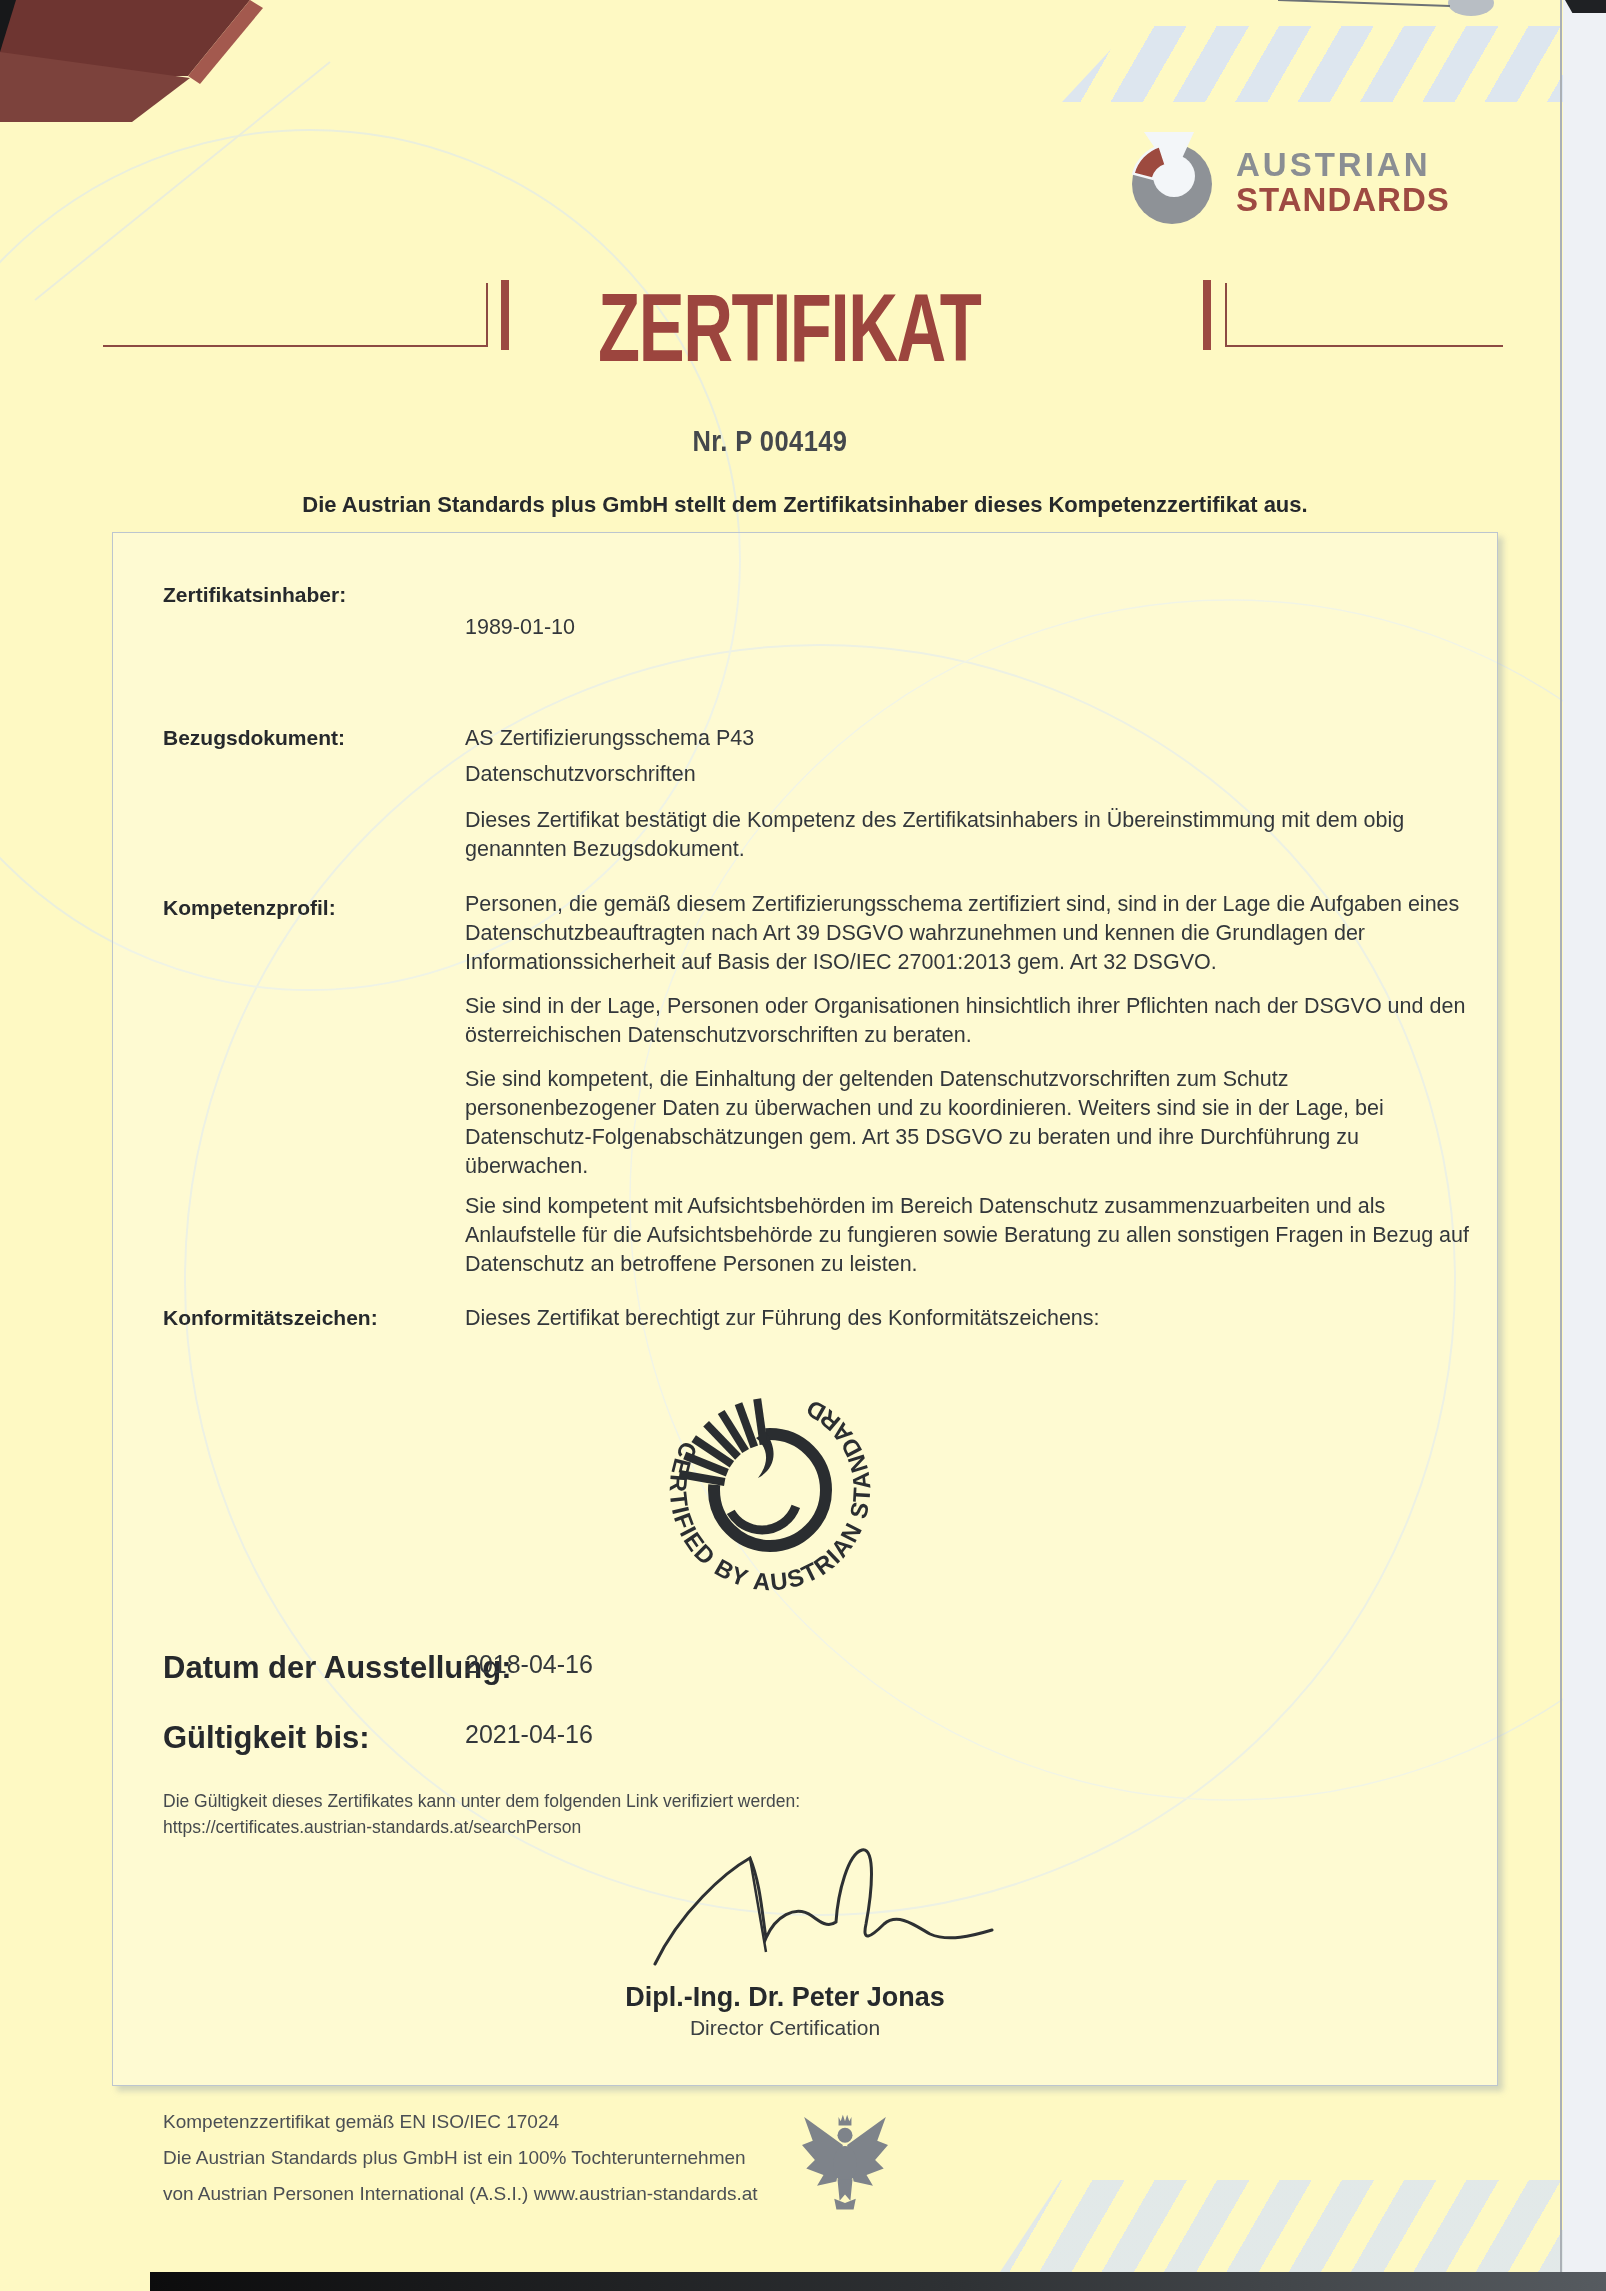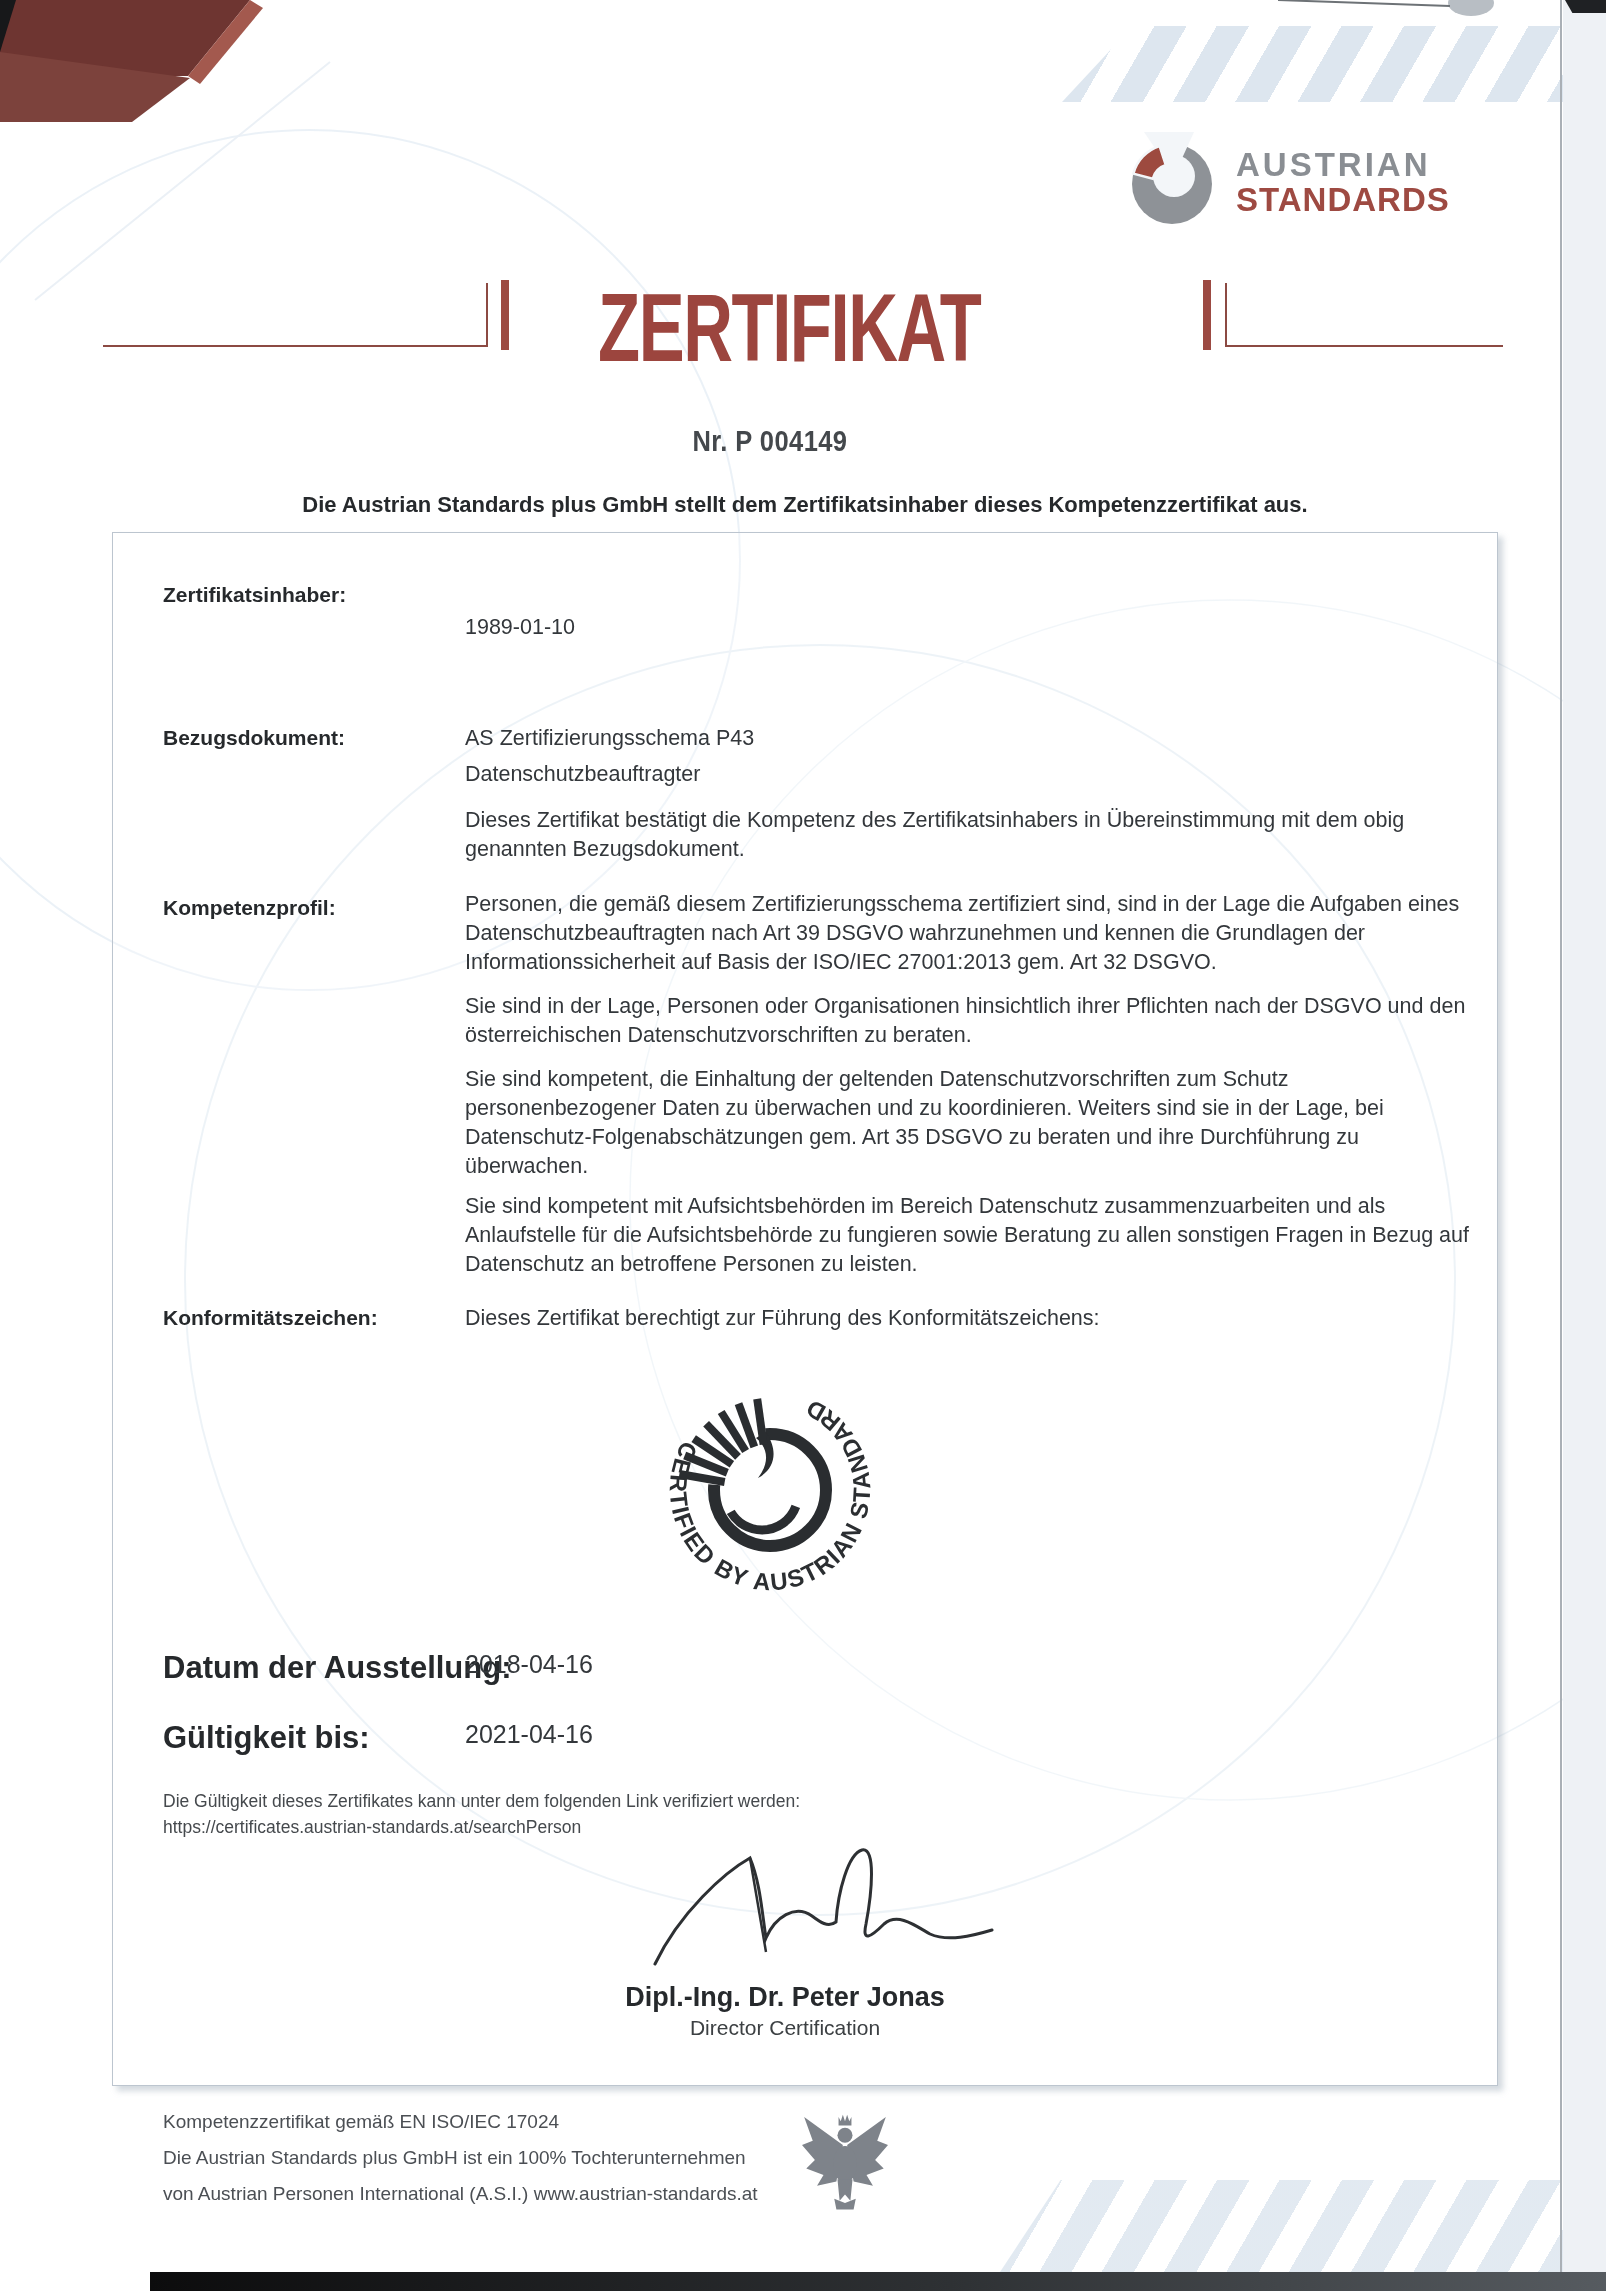--- a/index.html
+++ b/index.html
@@ -1,18 +1,18 @@
 <!DOCTYPE html>
 <html><head>
 <meta charset="utf-8">
 <style>
   html,body{margin:0;padding:0;background:#e8ebee;}
   #canvas{
     position:relative;width:1606px;height:2291px;overflow:hidden;
-    background:#ffffff;
+    background:#fef9c3;
     font-family:"Liberation Sans","DejaVu Sans",sans-serif;
     color:#33373b;
   }
   .abs{position:absolute;}
   
   .stripes{
     background:repeating-linear-gradient(120deg,rgba(0,0,0,0) 0 26px,#dde6ef 26px 54px);
   }
   #stripes-top{left:1062px;top:26px;width:544px;height:76px;
     clip-path:polygon(13% 0,100% 0,100% 100%,0 100%);}
@@ -121,21 +121,21 @@
   <div id="cert-number" class="abs">Nr. P 004149</div>
   <div id="intro-line" class="abs">Die Austrian Standards plus GmbH stellt dem Zertifikatsinhaber dieses Kompetenzzertifikat aus.</div>
 
   <div id="content-frame" class="abs"></div>
 
   <div class="flabel" style="top:583px">Zertifikatsinhaber:</div>
   <div class="fvalue" style="top:613px">1989-01-10</div>
 
   <div class="flabel" style="top:726px">Bezugsdokument:</div>
   <div class="fvalue" style="top:724px">AS Zertifizierungsschema P43</div>
-  <div class="fvalue" style="top:760px">Datenschutzbeauftragter</div>
+  <div class="fvalue" style="top:760px">Datenschutzvorschriften</div>
   <div class="fvalue" style="top:806px">Dieses Zertifikat bestätigt die Kompetenz des Zertifikatsinhabers in Übereinstimmung mit dem obig genannten Bezugsdokument.</div>
 
   <div class="flabel" style="top:896px">Kompetenzprofil:</div>
   <div class="fvalue" style="top:890px">Personen, die gemäß diesem Zertifizierungsschema zertifiziert sind, sind in der Lage die Aufgaben eines Datenschutzbeauftragten nach Art 39 DSGVO wahrzunehmen und kennen die Grundlagen der Informationssicherheit auf Basis der ISO/IEC 27001:2013 gem. Art 32 DSGVO.</div>
   <div class="fvalue" style="top:992px">Sie sind in der Lage, Personen oder Organisationen hinsichtlich ihrer Pflichten nach der DSGVO und den österreichischen Datenschutzvorschriften zu beraten.</div>
   <div class="fvalue" style="top:1065px">Sie sind kompetent, die Einhaltung der geltenden Datenschutzvorschriften zum Schutz personenbezogener Daten zu überwachen und zu koordinieren. Weiters sind sie in der Lage, bei Datenschutz-Folgenabschätzungen gem. Art 35 DSGVO zu beraten und ihre Durchführung zu überwachen.</div>
   <div class="fvalue" style="top:1192px">Sie sind kompetent mit Aufsichtsbehörden im Bereich Datenschutz zusammenzuarbeiten und als Anlaufstelle für die Aufsichtsbehörde zu fungieren sowie Beratung zu allen sonstigen Fragen in Bezug auf Datenschutz an betroffene Personen zu leisten.</div>
 
   <div class="flabel" style="top:1306px">Konformitätszeichen:</div>
   <div class="fvalue" style="top:1304px">Dieses Zertifikat berechtigt zur Führung des Konformitätszeichens:</div>

